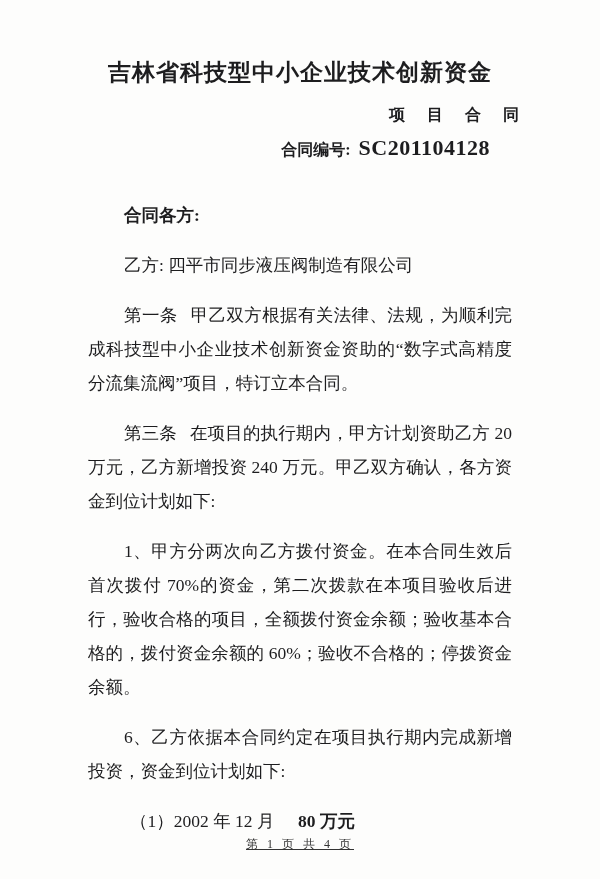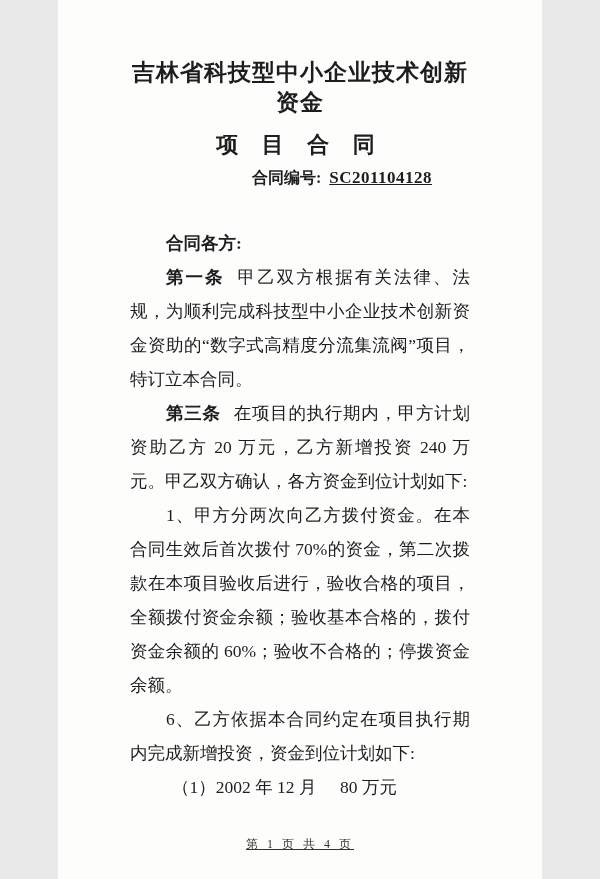--- a/index.html
+++ b/index.html
@@ -1,59 +1,58 @@
 <!DOCTYPE html>
 <html><head>
 <meta charset="utf-8">
 <style>
   html,body { margin:0; padding:0; background:#e9e9e9; }
   .page {
     position:relative;
-    width:484px; height:879px;
+    width:600px; height:879px;
     margin:0 auto;
     box-sizing:border-box;
     padding:58px 72px 0 72px;
     background:#fdfdfc;
     color:#1d1d1f;
     font-family:"Liberation Serif","DejaVu Serif",serif;
     overflow:hidden;
   }
   .title1 {
     margin:0; text-align:center;
     font-size:23px; font-weight:700; line-height:30px;
     letter-spacing:1px;
   }
   .title2 {
-    margin:12px 0 0 0; text-align:center;
-    font-size:22px; font-weight:700; line-height:30px;
+    margin:12px 0 0 0; text-align:right;
+    font-size:16px; font-weight:700; line-height:30px;
     letter-spacing:9px;
   }
   .contract-line {
     margin:6px 38px 0 0;
     text-align:right;
     font-weight:700; font-size:16px; line-height:24px;
   }
   .cn-label { padding-right:8px; }
   .cn-value {
-    font-size:17px;
-    text-decoration:underline;
+    font-size:22px;
     letter-spacing:0.5px;
   }
   .doc-body {
     margin-top:36px;
     font-size:17.5px;
     line-height:34px;
     text-align:justify;
   }
-  .doc-body p { margin:0; text-indent:36px; }
+  .doc-body p { margin:16px; text-indent:36px; }
   .bold { font-weight:700; }
-  .art-label { font-weight:700; padding-right:13px; }
+  .art-label { font-weight:400; padding-right:13px; }
   .sched { padding-left:42px; text-indent:0 !important; }
   .sched .date { display:inline-block; width:168px; }
-  .amount { white-space:pre-wrap; }
+  .amount { white-space:pre-wrap;font-weight:bold; }
   .footer {
     position:absolute; left:0; right:0; bottom:26px;
     text-align:center;
     font-size:12px; letter-spacing:3px; color:#333;text-decoration:underline;
   }
 </style>
 </head>
 <body>
 
 <div class="page">
@@ -61,20 +60,21 @@
   <h1 class="title1">吉林省科技型中小企业技术创新资金</h1>
   <h2 class="title2">项 目 合 同</h2>
 
   <div class="contract-line">
     <span class="cn-label">合同编号:</span><span class="cn-value">SC201104128</span>
   </div>
 
   <div class="doc-body">
 
     <p class="bold">合同各方:</p>
+    <p>乙方: 四平市同步液压阀制造有限公司</p>
 
     <p><span class="art-label">第一条</span><span>甲乙双方根据有关法律、法规，为顺利完成科技型中小企业技术创新资金资助的“数字式高精度分流集流阀”项目，特订立本合同。</span></p>
 
 
     <p><span class="art-label">第三条</span><span>在项目的执行期内，甲方计划资助乙方 20 万元，乙方新增投资 240  万元。甲乙双方确认，各方资金到位计划如下:</span></p>
 
     <p>1、甲方分两次向乙方拨付资金。在本合同生效后首次拨付 70%的资金，第二次拨款在本项目验收后进行，验收合格的项目，全额拨付资金余额；验收基本合格的，拨付资金余额的 60%；验收不合格的；停拨资金余额。</p>
     <p>6、乙方依据本合同约定在项目执行期内完成新增投资，资金到位计划如下:</p>
 
     <p class="sched"><span class="date">（1）2002 年 12 月</span><span class="amount">80 万元</span></p>

